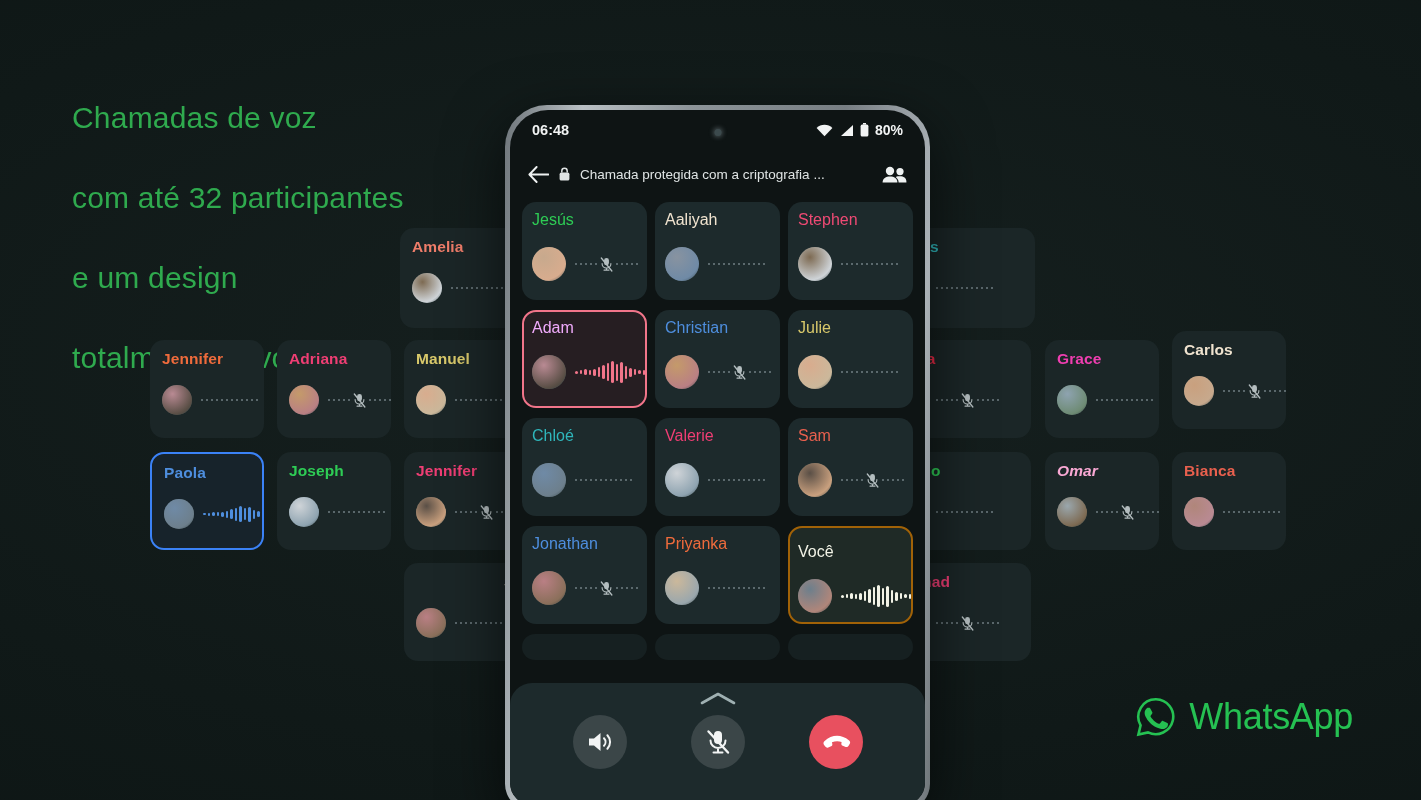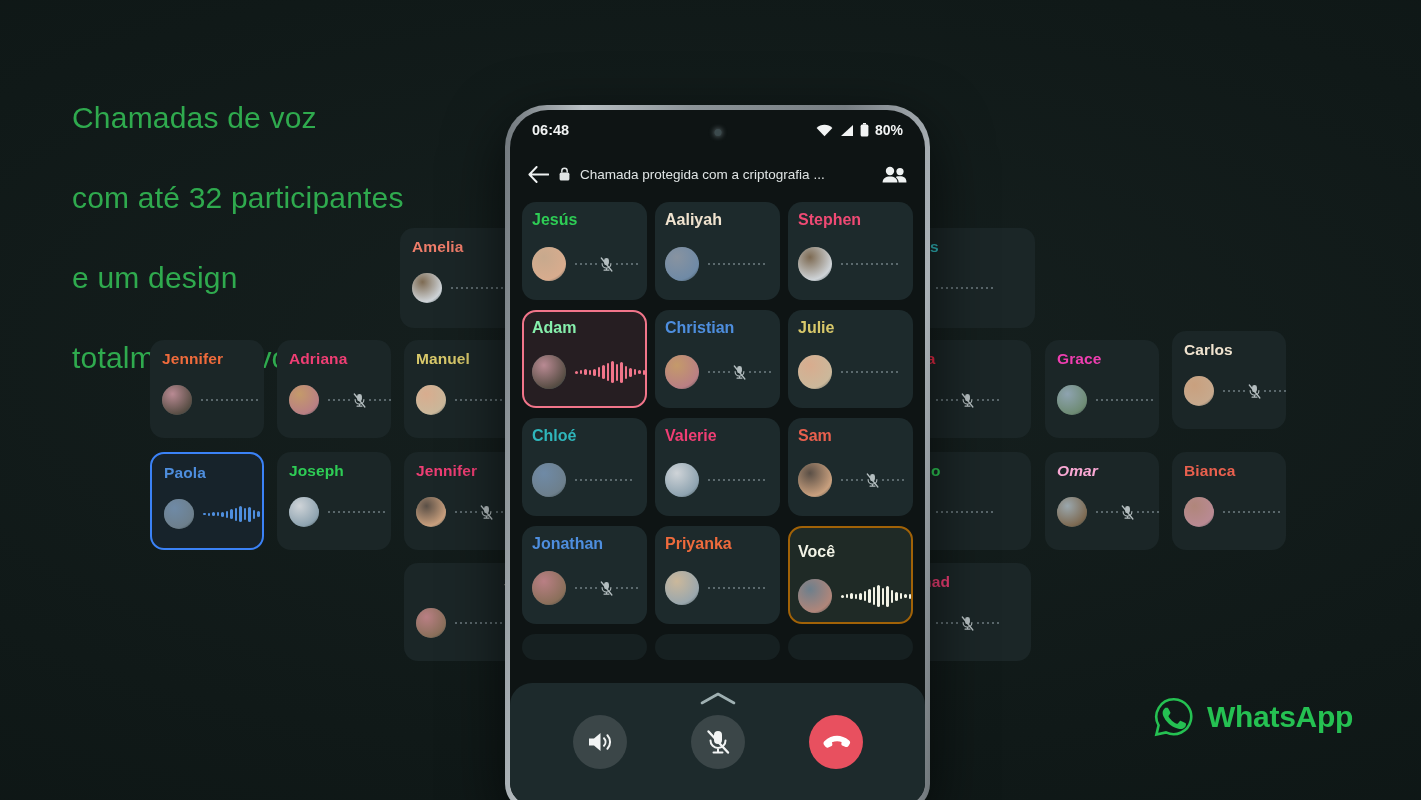--- a/index.html
+++ b/index.html
@@ -82,39 +82,39 @@
   #grid {
     padding:4px 12px 0; display:grid; grid-template-columns:repeat(3,1fr);
     gap:10px 8px; position:relative;
   }
   .ptile {
     height:98px; border-radius:14px; background:#1d2a2c; padding:9px 10px;
     position:relative; overflow:hidden;
   }
   .ptile.selA { border:2px solid #f1758a; background:#261e22; padding:7px 8px; }
   .ptile.selB { border:2px solid #a16207; background:#1f2a26; padding:15px 8px; }
-  .ptile .nm { font-size:16px; font-weight:700; white-space:nowrap; }
+  .ptile .nm { font-size:16px; font-weight:400; white-space:nowrap; }
   .ptile .row { display:flex; align-items:center; gap:9px; margin-top:18px; }
 
   
   #ctrlbar {
     position:absolute; left:0; right:0; bottom:0; height:122px;
     background:#1d2a2c; border-radius:22px 22px 22px 22px;
   }
   #chev { position:absolute; left:50%; top:9px; transform:translateX(-50%); }
   #btns { position:absolute; left:0; right:0; top:32px; display:flex;
           justify-content:center; align-items:center; gap:64px; }
   .cbtn { width:54px; height:54px; border-radius:50%; display:flex;
           align-items:center; justify-content:center; }
   .cbtn.gray { background:#3b4648; }
   .cbtn.red  { background:#e8505f; }
 
   
   #wa { position:absolute; right:68px; bottom:62px; display:flex; align-items:center; gap:12px; }
-  #wa .txt { color:#25c152; font-size:30px; font-weight:700; letter-spacing:-.3px; }
+  #wa .txt { color:#25c152; font-size:36px; font-weight:400; letter-spacing:-.3px; }
 </style>
 </head>
 <body>
 
 <div id="stage">
 
   <div id="headline">
     <span class="line">Chamadas de voz</span>
     <span class="line">com até 32 participantes</span>
     <span class="line">e um design</span>
@@ -598,21 +598,21 @@
                 <span></span>
                 <span></span>
                 <span></span>
                 <span></span>
                 <span></span>
                 <span></span>
               </div>
             </div>
           </div>
           <div class="ptile selA">
-            <div class="nm" style="color: #86efac;">Adam</div>
+            <div class="nm" style="color: #f0abfc;">Adam</div>
             <div class="row">
               <div class="av s34">
                 <i style="background: radial-gradient(circle at 35% 30%, rgb(185, 138, 147) 0%, rgb(90, 79, 70) 70%, rgb(44, 58, 60) 100%);"></i>
               </div>
               <div class="wave">
                 <span style="height: 3px; background: rgb(241, 117, 138);"></span>
                 <span style="height: 4px; background: rgb(241, 117, 138);"></span>
                 <span style="height: 6px; background: rgb(241, 117, 138);"></span>
                 <span style="height: 5px; background: rgb(241, 117, 138);"></span>
                 <span style="height: 7px; background: rgb(241, 117, 138);"></span>

